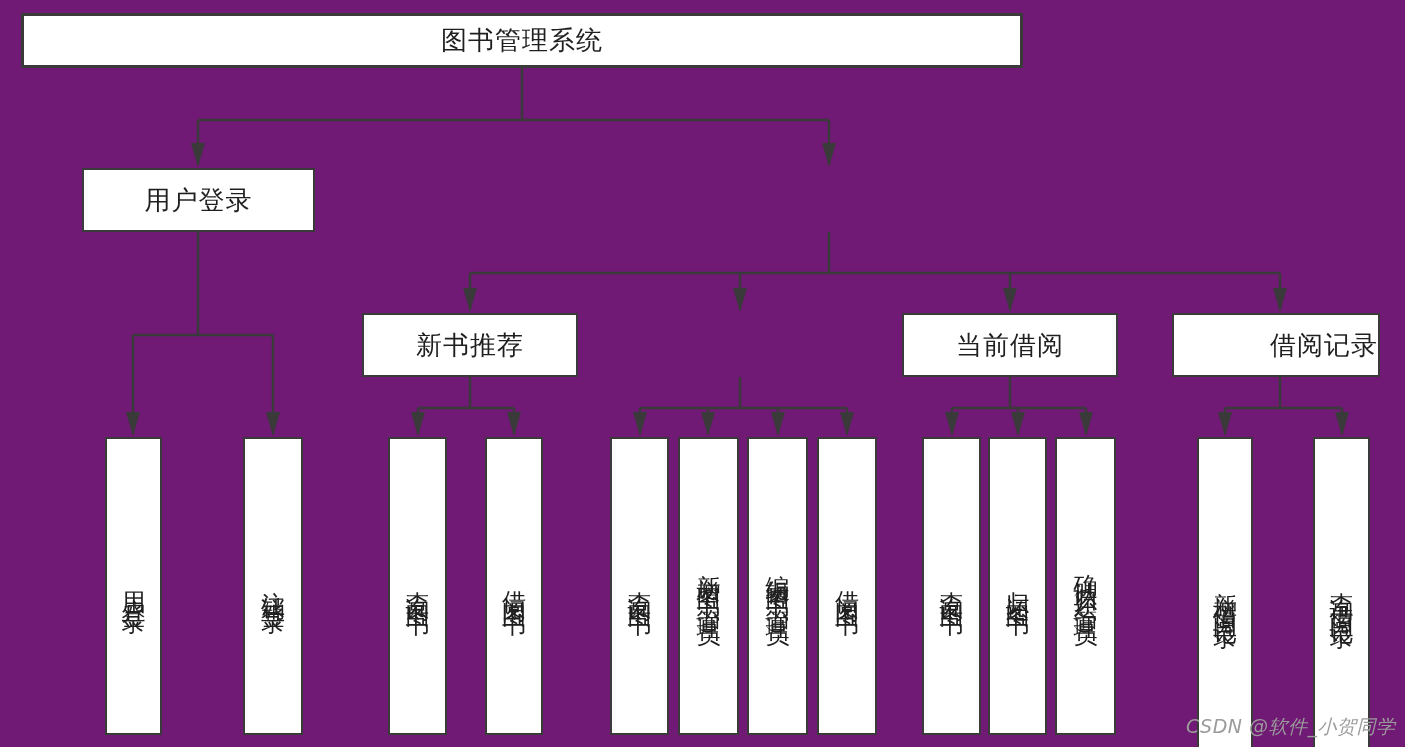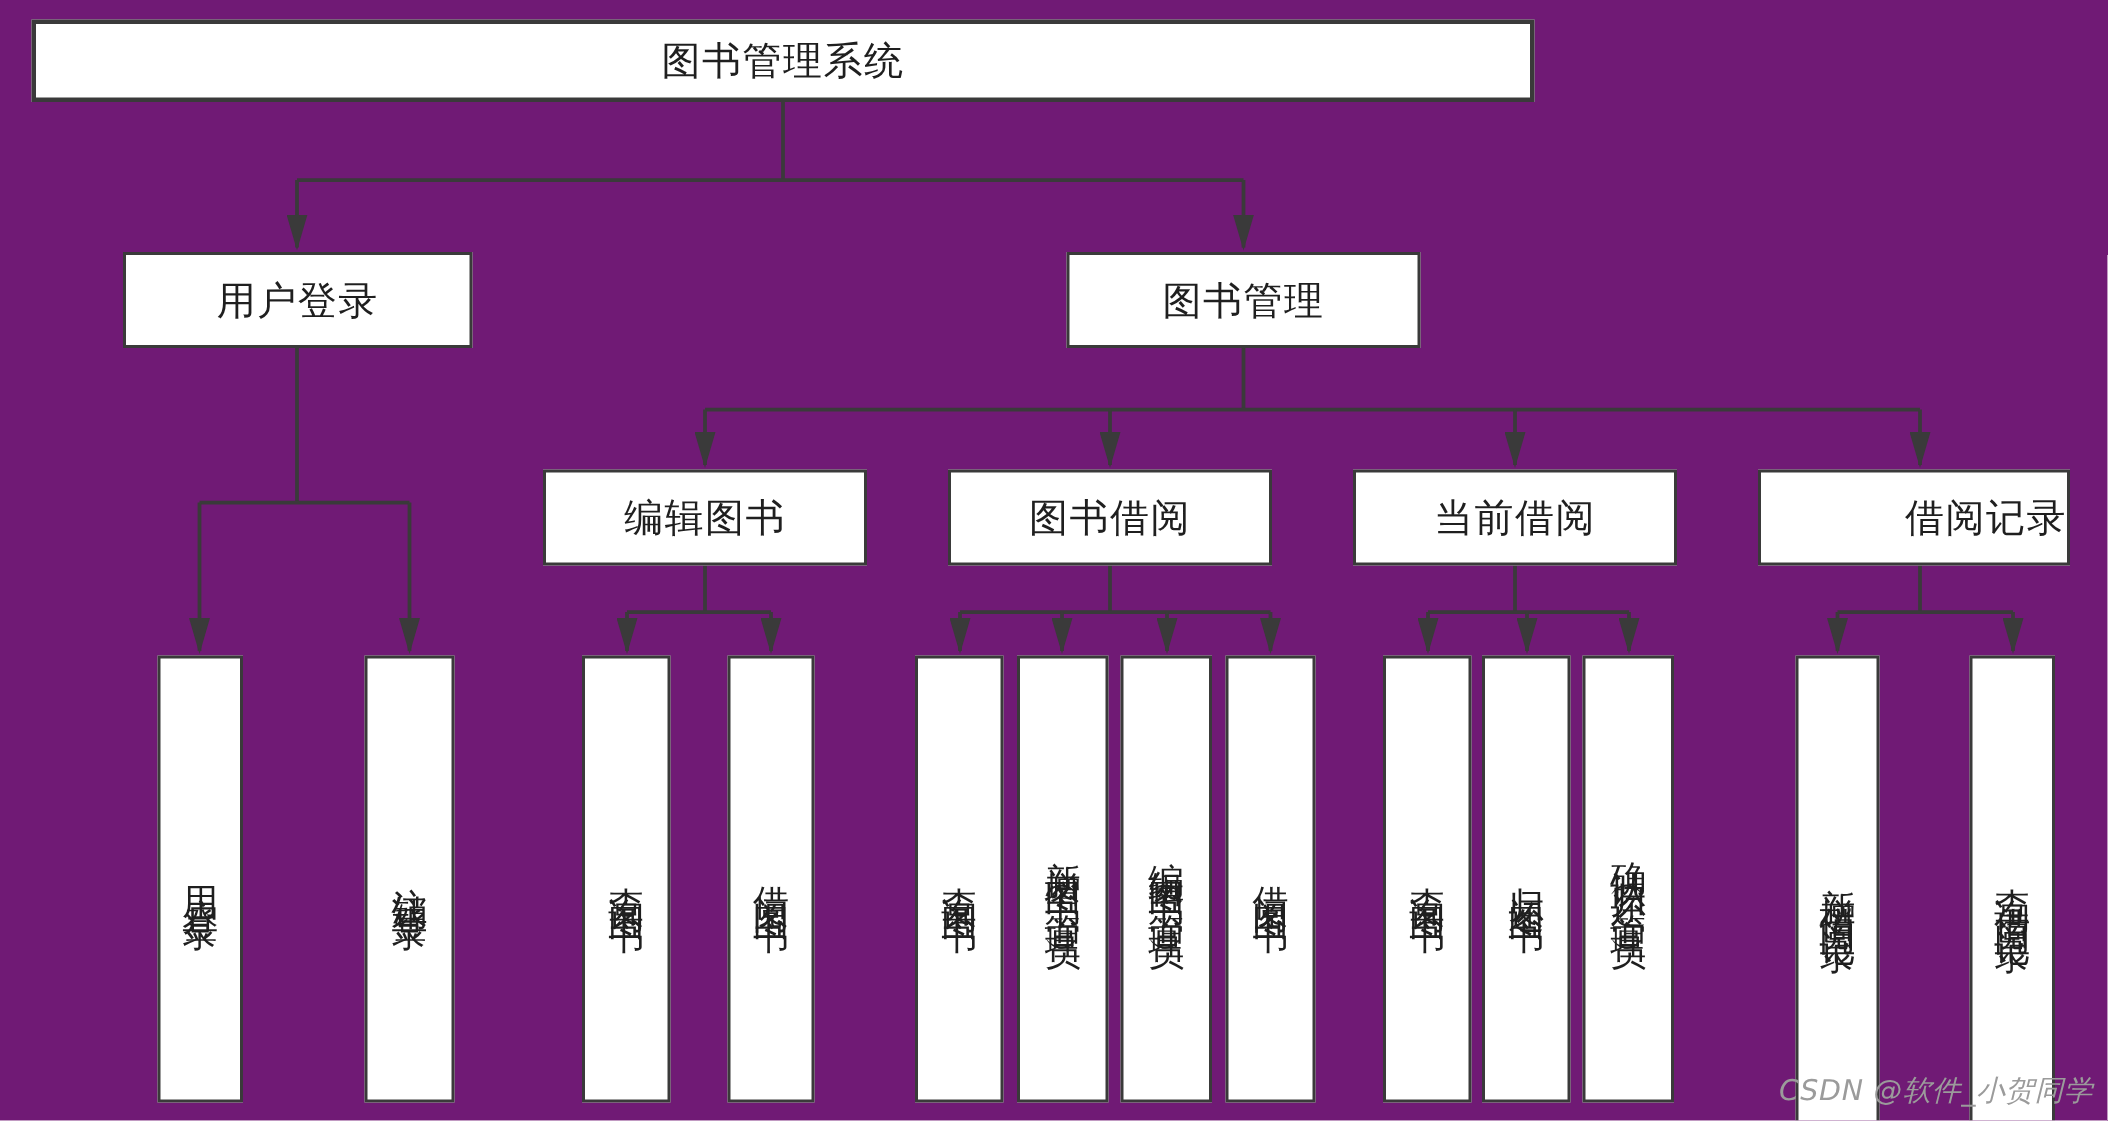--- a/index.html
+++ b/index.html
@@ -97,29 +97,23 @@
     </g>
   </svg>
 
   <div class="node lvl root" style="left:21px;top:13px;width:1002px;height:55px;">
     <span>图书管理系统</span>
   </div>
 
   <div class="node lvl" style="left:82px;top:168px;width:233px;height:64px;">
     <span>用户登录</span>
   </div>
-  <div class="node lvl" style="left:711px;top:168px;width:236px;height:64px;">
-    <span>图书管理</span>
-  </div>
 
   <div class="node lvl" style="left:362px;top:313px;width:216px;height:64px;">
-    <span>编辑图书</span>
-  </div>
-  <div class="node lvl" style="left:632px;top:313px;width:216px;height:64px;">
-    <span>图书借阅</span>
+    <span>新书推荐</span>
   </div>
   <div class="node lvl" style="left:902px;top:313px;width:216px;height:64px;">
     <span>当前借阅</span>
   </div>
   <div class="node lvl" style="left:1172px;top:313px;width:208px;height:64px;justify-content:flex-end;">
     <span>借阅记录</span>
   </div>
 
   <div class="node leaf" style="left:105px;top:437px;width:57px;height:298px;">
     <span>用户登录</span>

